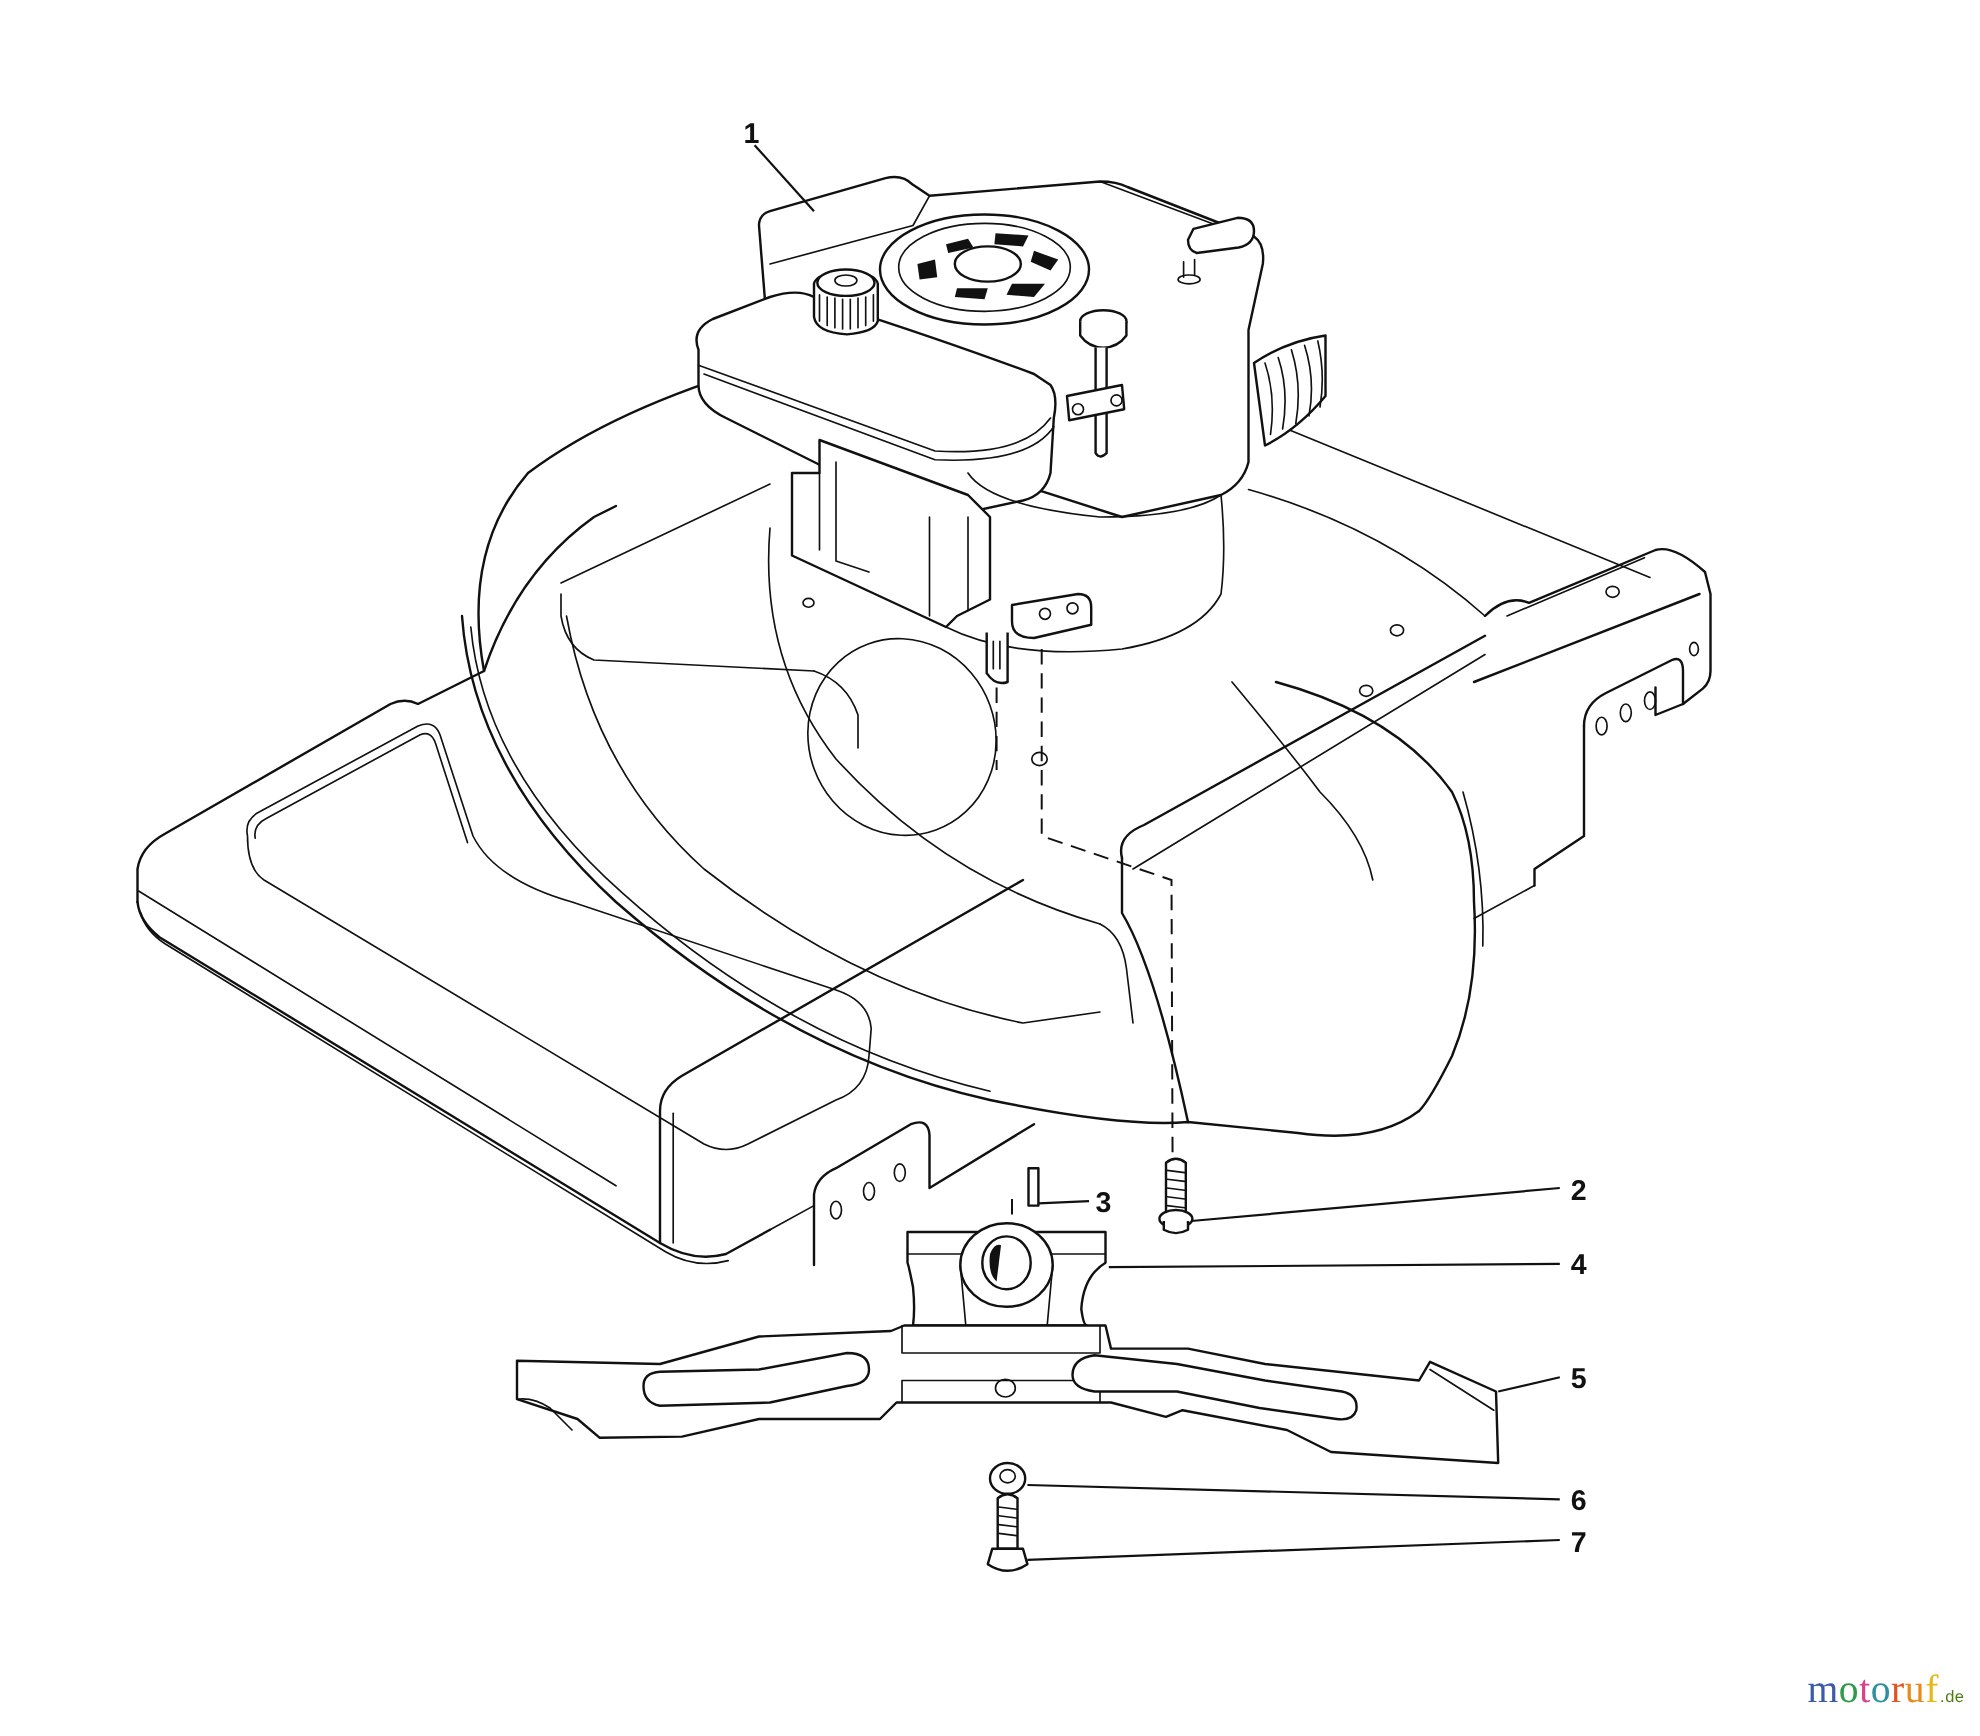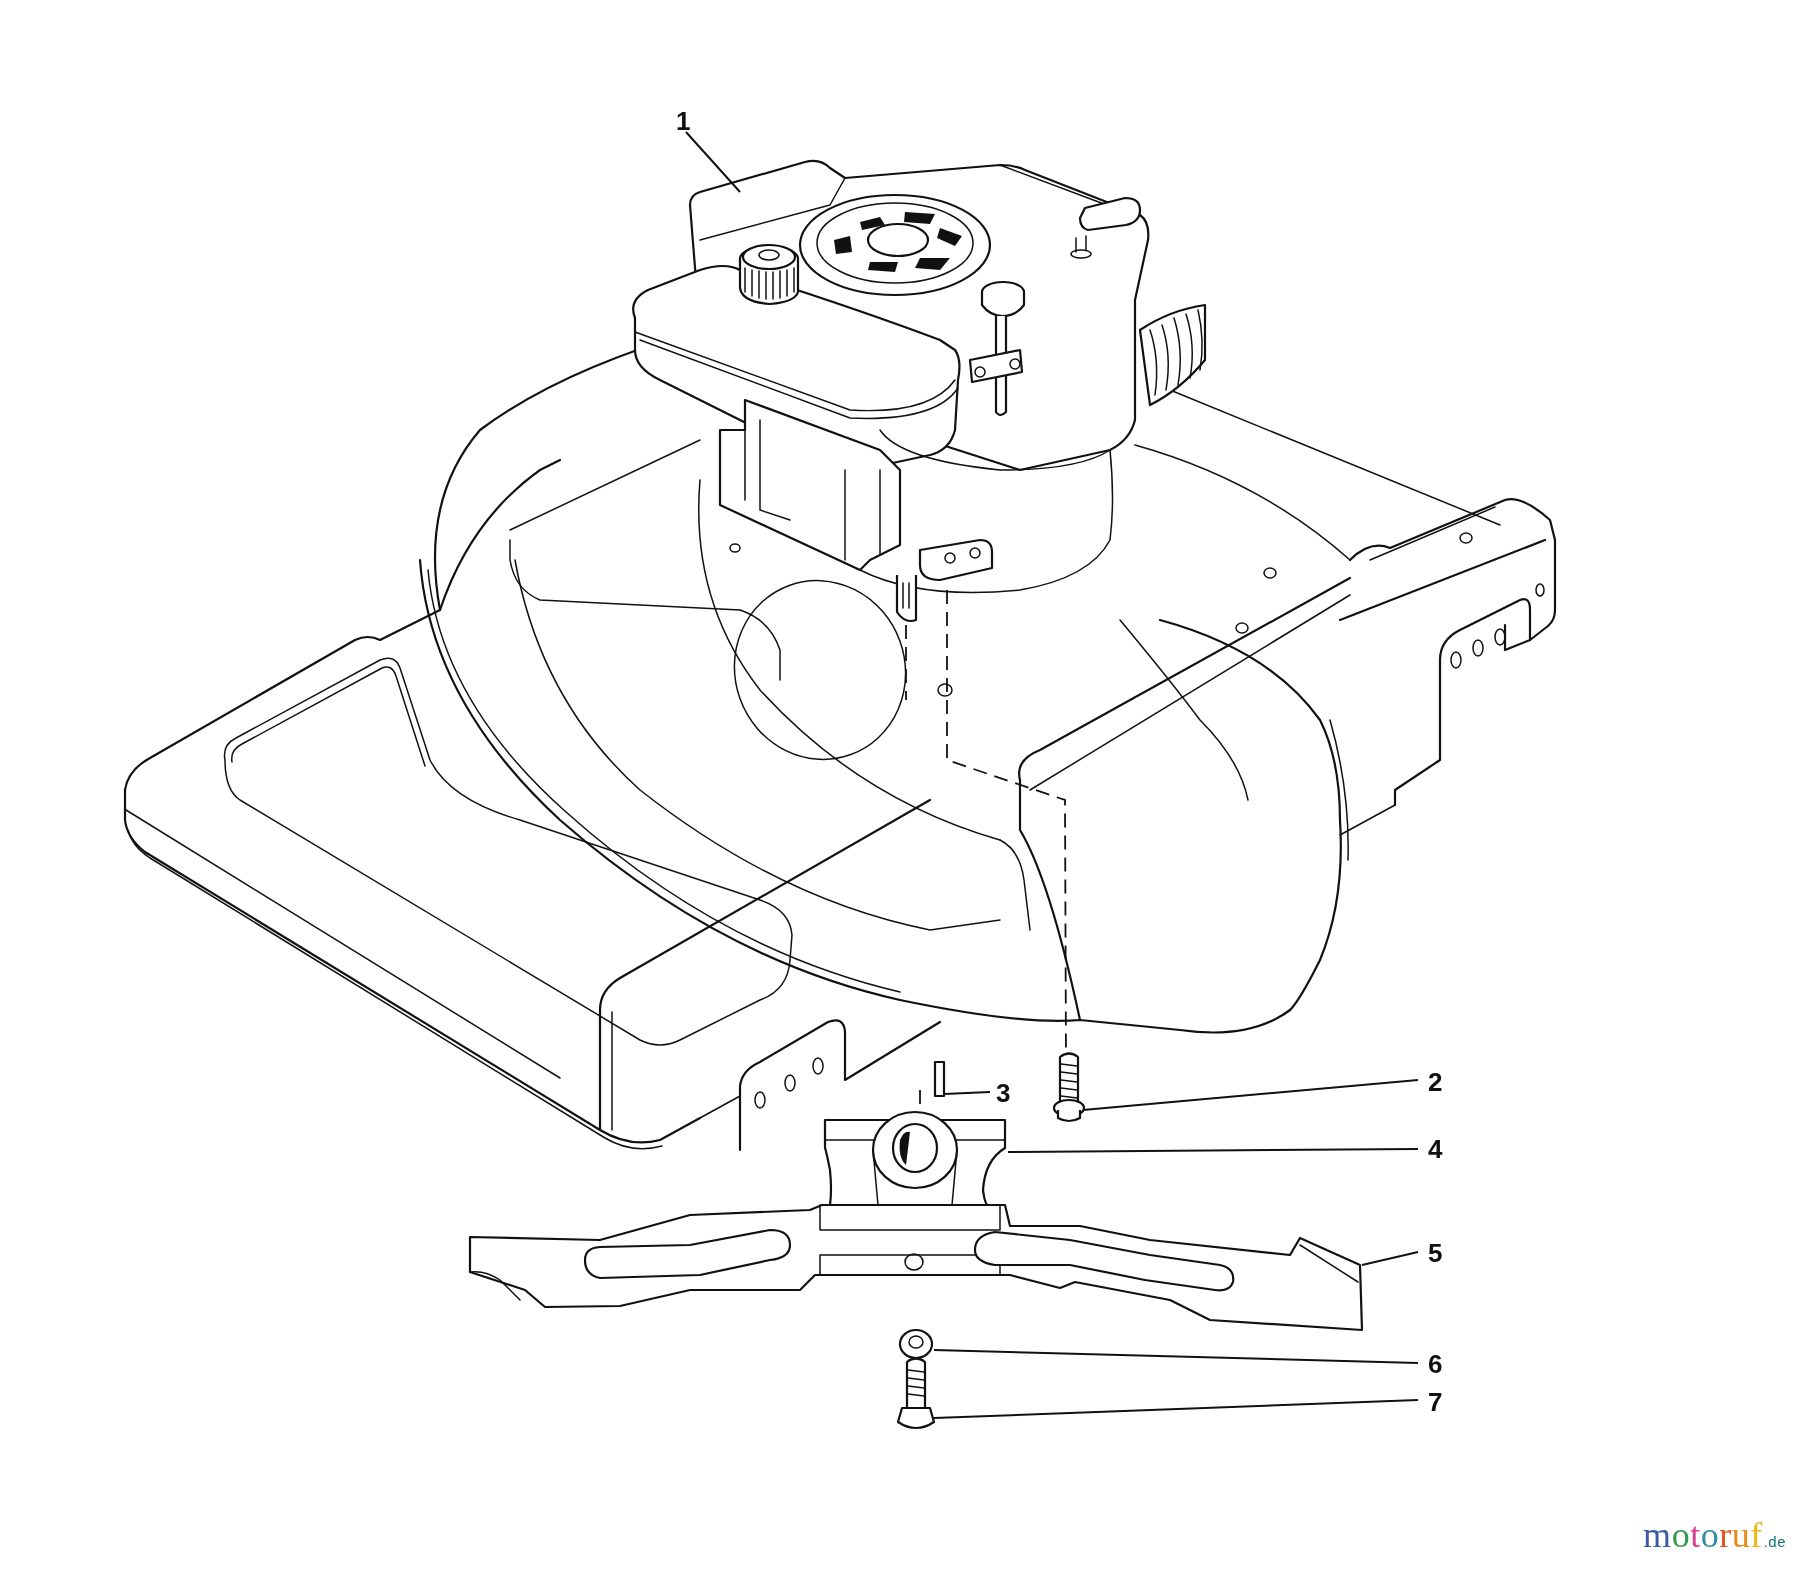--- a/index.html
+++ b/index.html
@@ -7,21 +7,21 @@
   #diagram { position: absolute; left: 0; top: 0; width: 1800px; height: 1578px; }
   .ln { fill: none; stroke: #111; stroke-width: 2.2; stroke-linejoin: round; stroke-linecap: round; }
   .lnt { fill: none; stroke: #111; stroke-width: 1.5; stroke-linejoin: round; stroke-linecap: round; }
   .dash { fill: none; stroke: #111; stroke-width: 1.8; stroke-dasharray: 14 8; }
   .leader { fill: none; stroke: #111; stroke-width: 2; }
   .fillw { fill: #fff; stroke: #111; stroke-width: 2.2; stroke-linejoin: round; }
   .fillb { fill: #111; stroke: none; }
   .callout { font-family: "Liberation Sans", sans-serif; font-weight: bold; font-size: 26px; fill: #111; }
   .callout1 { font-family: "Liberation Sans", sans-serif; font-weight: bold; font-size: 26px; fill: #111; }
   #watermark { position: absolute; right: 14px; bottom: 22px; font-family: "Liberation Serif", serif; font-size: 36px; letter-spacing: 0.5px; }
-  #watermark .suffix { font-family: "Liberation Sans", sans-serif; font-size: 15px; color: #0f766e; margin-left: 1px; }
+  #watermark .suffix { font-family: "Liberation Sans", sans-serif; font-size: 15px; color: #4d7c0f; margin-left: 1px; }
 </style>
 </head>
 <body>
 
 <svg id="diagram" viewBox="0 0 1800 1578" xmlns="http://www.w3.org/2000/svg">
 
   <g>
 
     <path class="ln" d="M125,820 L125,790 Q128,770 150,758 L355,640 Q368,634 380,640 L440,610 Q470,520 540,470 L560,460"></path>
     <path class="ln" d="M125,820 Q127,838 145,852 L600,1130 Q630,1148 660,1140 L700,1118"></path>

